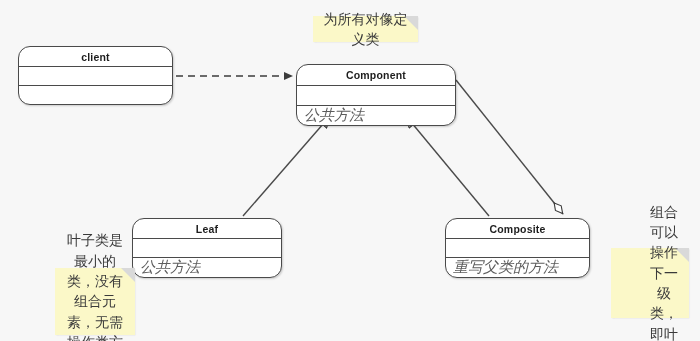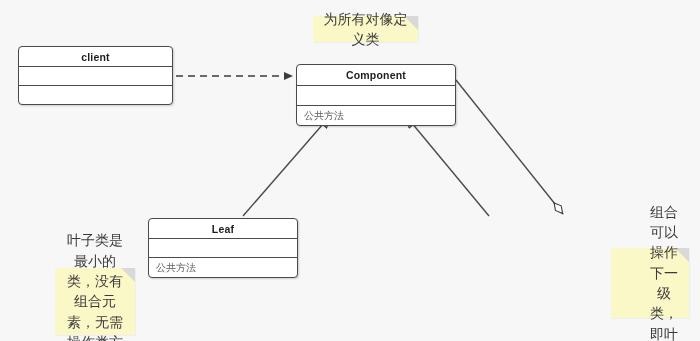--- a/index.html
+++ b/index.html
@@ -17,21 +17,21 @@
   #canvas {
     position: absolute;
     left: 0; top: 0;
     width: 700px;
     height: 341px;
   }
   .uml-class {
     position: absolute;
     background: #ffffff;
     border: 1.4px solid #4a4a4a;
-    border-radius: 4px;
+    border-radius: 12px;
     box-sizing: border-box;
     box-shadow: 1px 1px 2px rgba(0,0,0,0.18);
     z-index: 3;
     overflow: hidden;
   }
   .uml-row {
     box-sizing: border-box;
     width: 100%;
     display: flex;
     align-items: center;
@@ -42,22 +42,23 @@
     font-size: 10.5px;
     color: #1d1d1d;
     letter-spacing: 0.2px;
     border-bottom: 1.4px solid #4a4a4a;
   }
   .uml-attrs {
     border-bottom: 1.4px solid #4a4a4a;
   }
   .uml-ops {
     padding-left: 7px;
-    font-size: 10px;
+    font-size: 15px;
     color: #5c5c5c;
+    font-style: italic;
   }
   .sticky {
     position: absolute;
     background: #fbf8c8;
     box-sizing: border-box;
     z-index: 4;
     display: flex;
     align-items: center;
     justify-content: center;
     text-align: center;
@@ -146,32 +147,43 @@
       <span>Component</span>
     </div>
     <div class="uml-row uml-attrs" style="height:20px;">
       <span></span>
     </div>
     <div class="uml-row uml-ops" style="height:19px;">
       <span>公共方法</span>
     </div>
   </div>
 
-  <div class="uml-class" style="left:148px; top:218px; width:150px; height:60px;">
+  <div class="uml-class" style="left:132px; top:218px; width:150px; height:60px;">
     <div class="uml-row uml-title" style="height:20px;">
       <span>Leaf</span>
     </div>
     <div class="uml-row uml-attrs" style="height:19px;">
       <span></span>
     </div>
     <div class="uml-row uml-ops" style="height:19px;">
       <span>公共方法</span>
     </div>
   </div>
 
+  <div class="uml-class" style="left:445px; top:218px; width:145px; height:60px;">
+    <div class="uml-row uml-title" style="height:20px;">
+      <span>Composite</span>
+    </div>
+    <div class="uml-row uml-attrs" style="height:19px;">
+      <span></span>
+    </div>
+    <div class="uml-row uml-ops" style="height:19px;">
+      <span>重写父类的方法</span>
+    </div>
+  </div>
 
   <div class="sticky" style="left:313px; top:16px; width:105px; height:26px;">
     <span class="fold"></span>
     <span class="sticky-text">为所有对像定义类</span>
   </div>
 
   <div class="sticky" style="left:55px; top:253px; width:80px; height:67px;margin-top:15px;">
     <span class="fold"></span>
     <span class="sticky-text">叶子类是最小的类，没有组合元素，无需操作类方法</span>
   </div>

